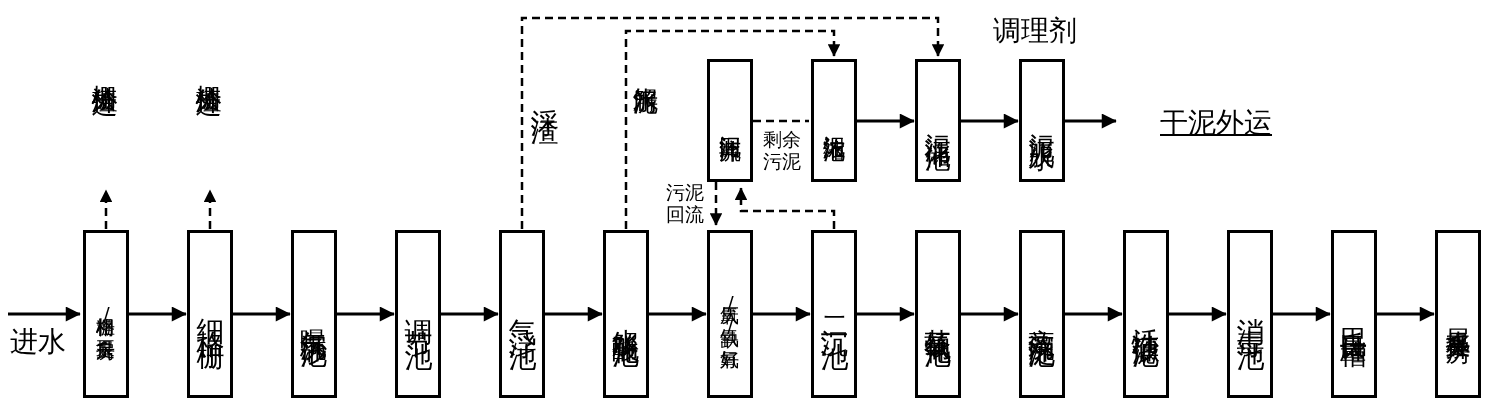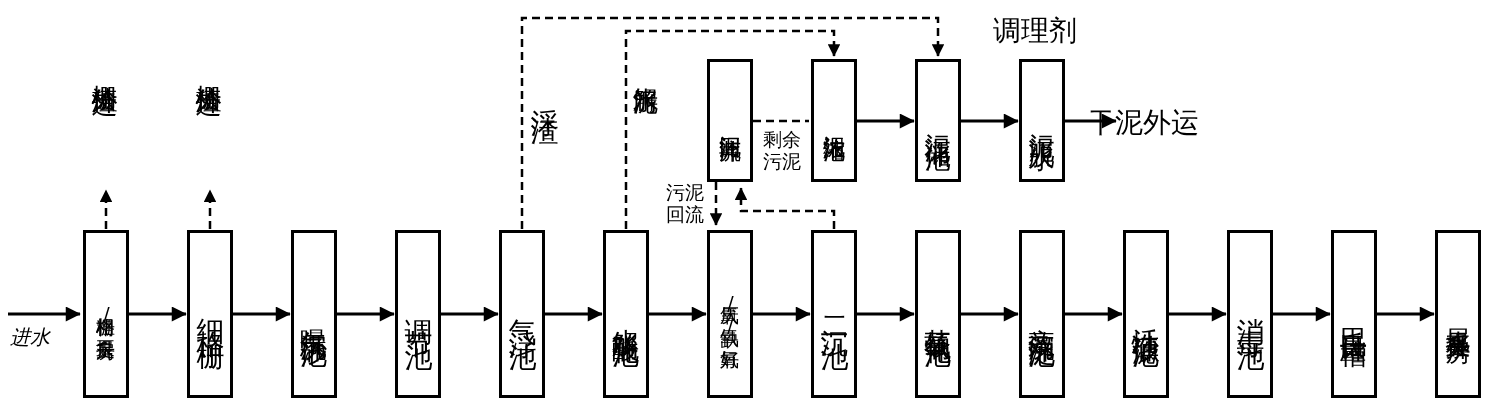--- a/index.html
+++ b/index.html
@@ -139,25 +139,25 @@
   <div class="box top" style="left:811px">
       <span class="vtext fs22t">污泥浓缩池</span>
     </div>
   <div class="box top" style="left:915px">
       <span class="vtext fs26t">污泥储池</span>
     </div>
   <div class="box top" style="left:1019px">
       <span class="vtext fs26t">污泥脱水</span>
     </div>
 
-  <div class="label" style="left:10px; top:326px; font-size:20px;font-style:italic;">进水</div>
+  <div class="label" style="left:10px; top:326px; font-size:28px;">进水</div>
   <div class="label v" style="left:92px;  top:64px; font-size:26px; letter-spacing:2px;">栅渣外运</div>
   <div class="label v" style="left:196px; top:64px; font-size:26px; letter-spacing:2px;">栅渣外运</div>
   <div class="label v" style="left:530px; top:86px; font-size:28px; letter-spacing:8px;">浮渣</div>
   <div class="label v" style="left:633px; top:67px; font-size:25px; letter-spacing:1px;">水解污泥</div>
   <div class="label pre" style="left:666px; top:182px; font-size:19px;">污泥
 回流</div>
   <div class="label pre" style="left:763px; top:129px; font-size:19px;">剩余
 污泥</div>
   <div class="label" style="left:993px; top:15px; font-size:28px;">调理剂</div>
-  <div class="label" style="left:1087px; top:107px; font-size:28px;">干泥外运</div>
+  <div class="label" style="left:1160px; top:107px; font-size:28px;text-decoration:underline;">干泥外运</div>
 
 </div>
 
 </body></html>

